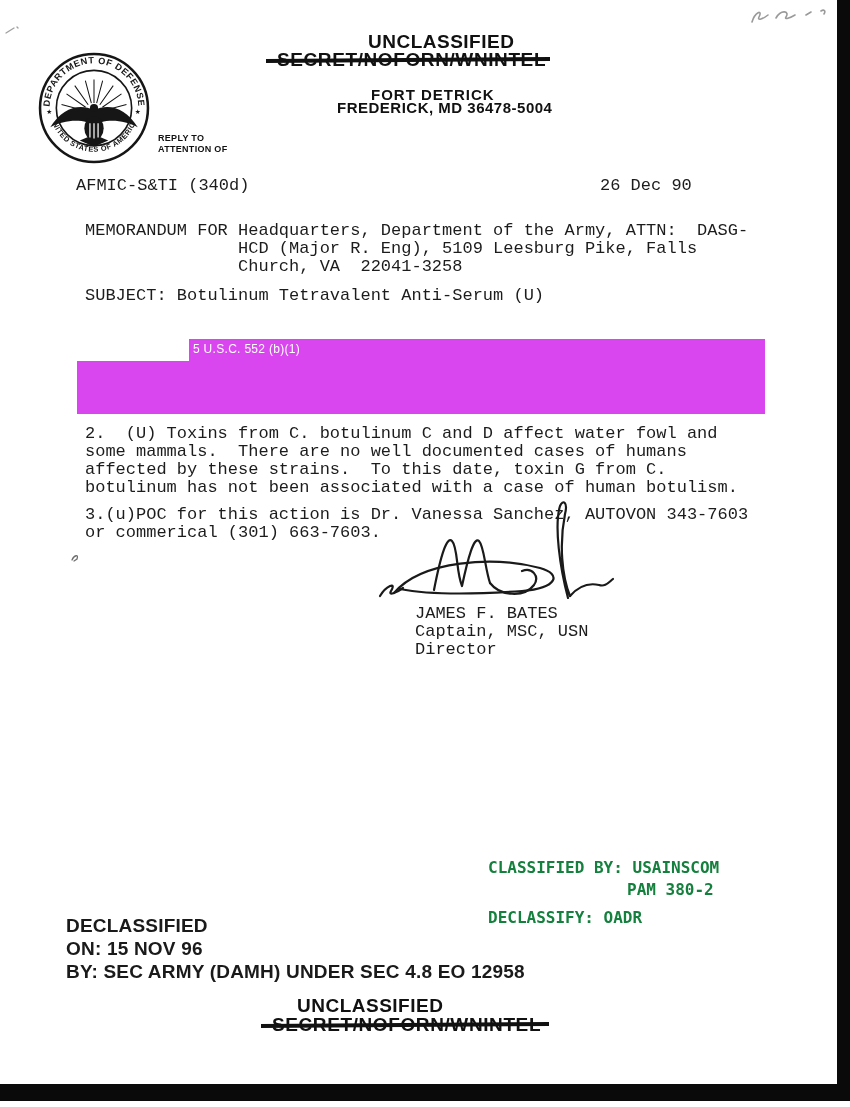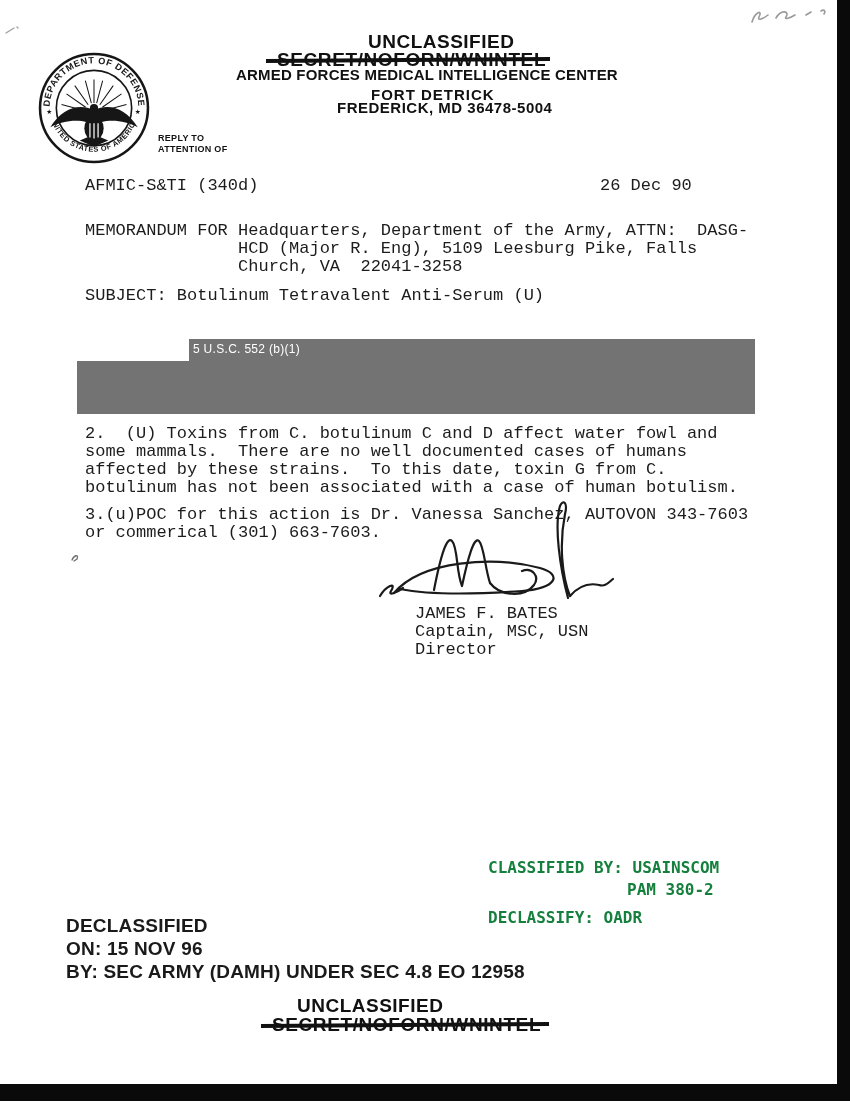--- a/index.html
+++ b/index.html
@@ -13,21 +13,21 @@
   .mono {
     font-family:"Liberation Mono","DejaVu Sans Mono",monospace;
     font-size:17px; line-height:18px; color:#1c1c1c;
   }
   .hdr-uncl { font-size:19px; font-weight:bold; letter-spacing:0.5px; color:#111; }
   .hdr-secret { font-size:19px; font-weight:bold; letter-spacing:0.6px; color:#111; }
   .hdr-org { font-size:15px; font-weight:bold; letter-spacing:0.2px; color:#111; }
   .hdr-small { font-size:15px; font-weight:bold; color:#111; }
   .reply-to { font-size:9px; font-weight:bold; line-height:10.5px; letter-spacing:0.3px; color:#111; }
   .strike-bar { position:absolute; background:#111; height:4px; }
-  .redaction { position:absolute; background:#737373; }
+  .redaction { position:absolute; background:#d946ef;padding-left:10px; }
   .redaction-notch { position:absolute; background:#ffffff; left:0; top:0; }
   .exemption { font-family:"Liberation Sans",sans-serif; font-size:12px; color:#ffffff; letter-spacing:0.3px; }
   .classif-block { font-family:"DejaVu Sans Mono",monospace; font-weight:bold; font-size:16px; letter-spacing:0px; color:#15803d; }
   .stamp { font-size:19px; font-weight:bold; line-height:23px; letter-spacing:0.2px; color:#1a1a1a; }
   .edge-bar { position:absolute; background:#0a0a0a; }
   svg { display:block; }
 </style>
 </head>
 <body>
 
@@ -66,27 +66,26 @@
       <circle cx="55" cy="55" r="4"></circle>
       <ellipse cx="55" cy="75" rx="9.5" ry="12"></ellipse>
       <path d="M41,87 L55,81 L69,87 L55,93 Z"></path>
       <path d="M51,70 L51,84 M55,70 L55,85 M59,70 L59,84" stroke="#ffffff" stroke-width="1.2" fill="none"></path>
     </g>
   </svg>
 
   <div class="abs hdr-uncl" style="left:368px; top:31px;">UNCLASSIFIED</div>
   <div class="abs hdr-secret" style="left:277px; top:49px;">SECRET/NOFORN/WNINTEL</div>
   <div class="strike-bar" style="left:266px; top:58px; width:284px; transform:rotate(-0.4deg);"></div>
-  <div class="abs hdr-org" style="left:236px; top:66px;">ARMED FORCES MEDICAL INTELLIGENCE CENTER</div>
   <div class="abs hdr-small" style="left:371px; top:86px; letter-spacing:1px;">FORT DETRICK</div>
   <div class="abs hdr-small" style="left:337px; top:99px; letter-spacing:0.5px;">FREDERICK, MD 36478-5004</div>
   <div class="abs reply-to pre" style="left:158px; top:133px;">REPLY TO
 ATTENTION OF</div>
 
-  <div class="abs mono" style="left:85px; top:177px;">AFMIC-S&amp;TI (340d)</div>
+  <div class="abs mono" style="left:76px; top:177px;">AFMIC-S&amp;TI (340d)</div>
   <div class="abs mono" style="left:600px; top:177px;">26 Dec 90</div>
 
   <div class="abs mono pre" style="left:85px; top:222px;">MEMORANDUM FOR Headquarters, Department of the Army, ATTN:  DASG-
                HCD (Major R. Eng), 5109 Leesburg Pike, Falls
                Church, VA  22041-3258</div>
 
   <div class="abs mono" style="left:85px; top:287px;">SUBJECT:  Botulinum Tetravalent Anti-Serum (U)</div>
 
   <div class="abs mono" style="left:85px; top:340px;">1.</div>
   <div class="abs mono" style="left:126px; top:340px; font-weight:bold;">(S/NF)</div>

